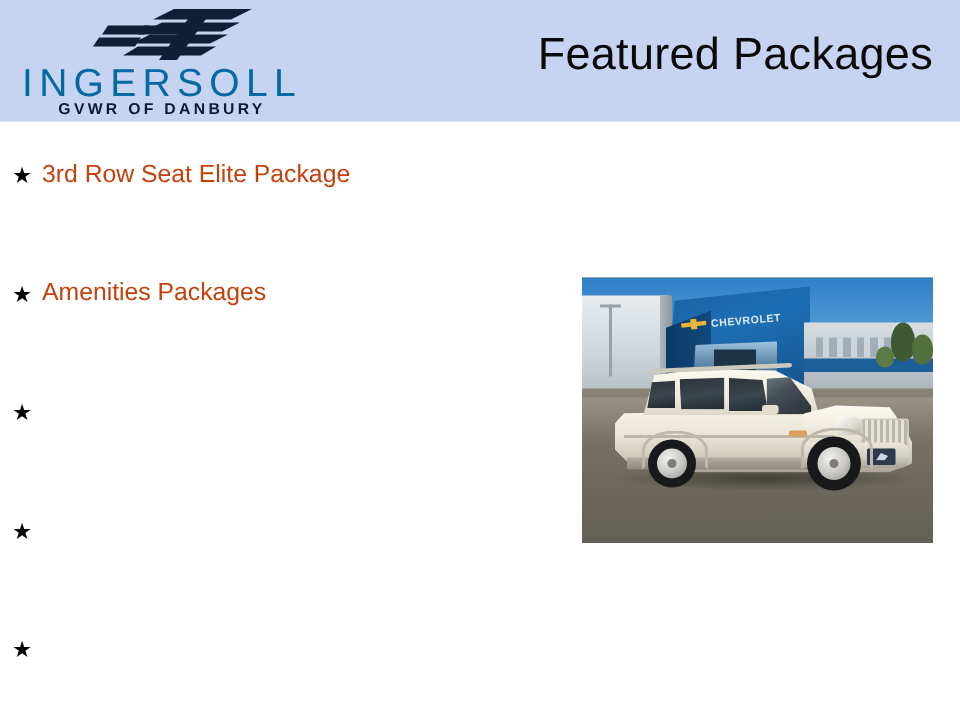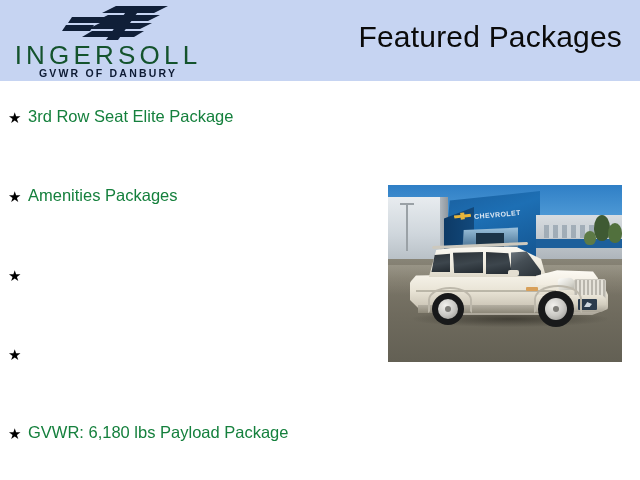--- a/index.html
+++ b/index.html
@@ -45,21 +45,21 @@
   .brand-wordmark {
     position: absolute;
     left: 6px;
     top: 40px;
     width: 196px;
     text-align: center;
     font-size: 26px;
     font-weight: 400;
     letter-spacing: 4.2px;
     line-height: 1;
-    color: #14532d;
+    color: #0369a1;
     white-space: nowrap;
   }
 
   .brand-tagline {
     position: absolute;
     left: 6px;
     top: 66px;
     width: 196px;
     text-align: center;
     font-size: 10.5px;
@@ -102,21 +102,21 @@
     line-height: 1;
     color: #000;
   }
 
   .bullet-text {
     position: absolute;
     left: 28px;
     top: 3px;
     font-size: 16.5px;
     line-height: 1.2;
-    color: #15803d;
+    color: #c2410c;
     white-space: nowrap;
   }
 
   
   .photo-frame {
     position: absolute;
     left: 388px;
     top: 185px;
     width: 234px;
     height: 177px;
@@ -471,21 +471,20 @@
   <div class="bullet-row">
     <span class="bullet-glyph">★</span>
   </div>
 
   <div class="bullet-row">
     <span class="bullet-glyph">★</span>
   </div>
 
   <div class="bullet-row">
     <span class="bullet-glyph">★</span>
-    <span class="bullet-text">GVWR: 6,180 lbs Payload Package</span>
   </div>
 
 </div>
 
 <div class="photo-frame">
   <div class="photo-scene">
 
     <div class="sky"></div>
     <div class="ground"></div>
     <div class="ground-sheen"></div>

